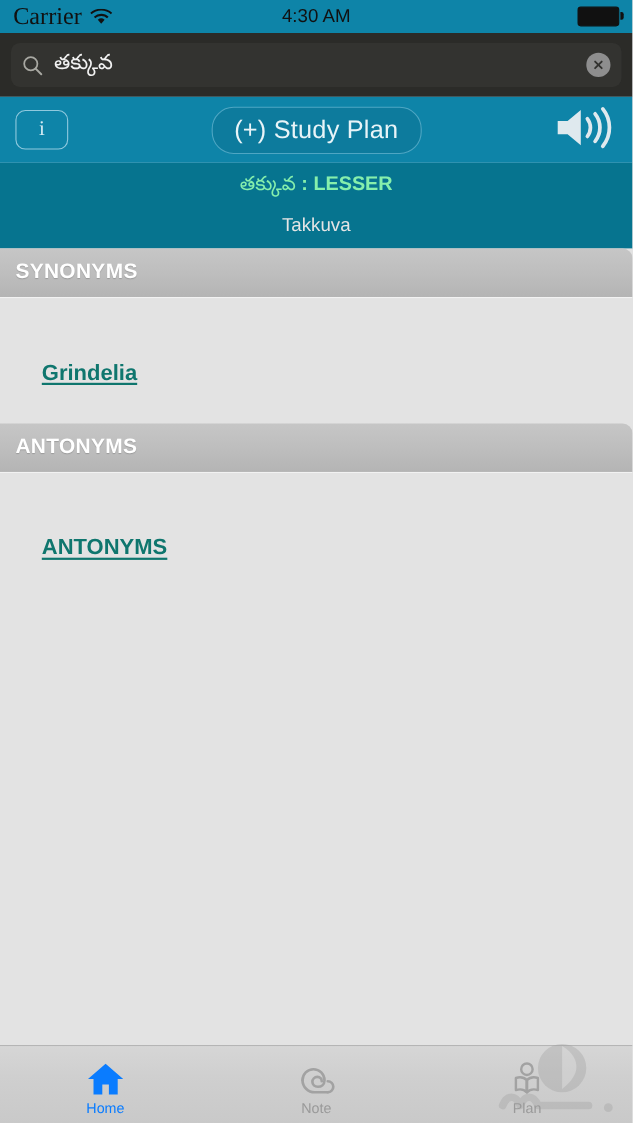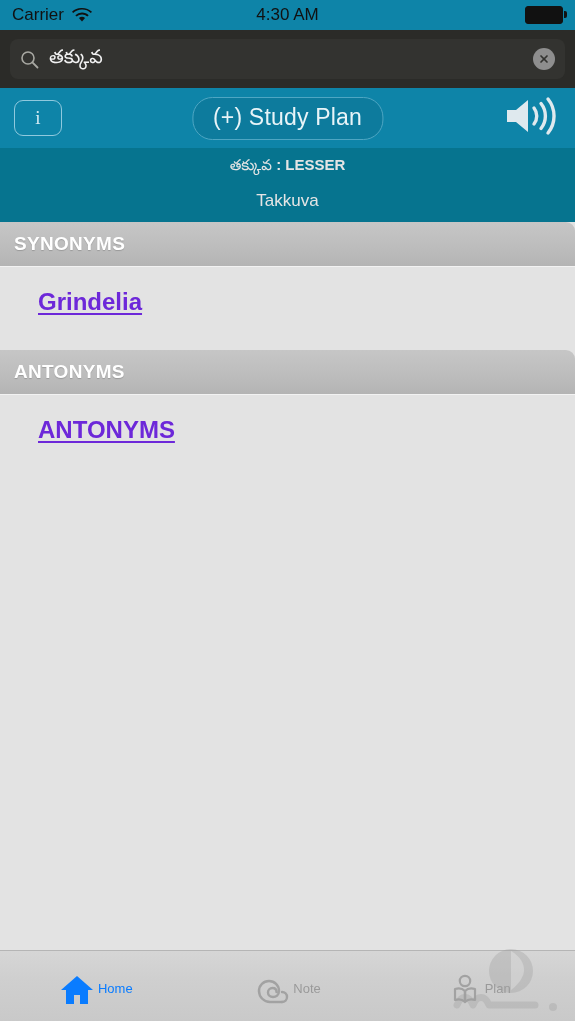--- a/index.html
+++ b/index.html
@@ -24,23 +24,23 @@
     padding: 0 12px;
     box-sizing: border-box;
     position: relative;
   }
   .status-left {
     display: flex;
     align-items: center;
     gap: 8px;
   }
   .status-carrier {
-    font-size: 17px;
+    font-size: 22px;
     color: #111;
-    font-family: Liberation Sans, sans-serif;
+    font-family: Liberation Serif, serif;
   }
   .wifi-icon { display: block; }
   .status-time {
     position: absolute;
     left: 0; right: 0;
     text-align: center;
     font-size: 17px;
     color: #111;
     font-weight: normal;
     pointer-events: none;
@@ -152,22 +152,22 @@
     align-items: center;
   }
 
   
   .word-band {
     background: #06748f;
     padding: 8px 0 10px;
     text-align: center;
   }
   .word-line {
-    font-size: 15px;
-    color: #e5e5e5;
+    font-size: 18px;
+    color: #86efac;
     font-weight: bold;
     line-height: 1.25;
   }
   .word-native { font-weight: normal; }
   .word-translit {
     color: #e5e5e5;
     font-size: 17px;
     line-height: 1.3;
     margin-top: 15px;
   }
@@ -199,42 +199,44 @@
     content: "";
     position: absolute;
     left: 0; right: 0; bottom: -1px;
     height: 1px;
     background: rgba(255,255,255,.55);
   }
   .section-body {
     padding: 22px 0 34px 38px;
   }
   .term-link {
-    color: #6d28d9;
-    font-size: 24px;
+    color: #0f766e;
+    font-size: 20px;
     font-weight: bold;
     text-decoration: underline;
     text-underline-offset: 3px;
     display: inline-block;
     font-family: "Liberation Sans", sans-serif;
+    margin-top: 36px;
   }
 
   
   .tabbar {
     position: absolute;
     left: 0; right: 0; bottom: 0;
     height: 71px;
     background: linear-gradient(to bottom, #d6d6d6 0%, #cfcfcf 40%, #c9c9c9 100%);
     border-top: 1px solid #b5b5b5;
     display: flex;
     box-sizing: border-box;
   }
   .tab {
     flex: 1;
     display: flex;
+    flex-direction: column;
     align-items: center;
     justify-content: center;
     gap: 3px;
     padding-top: 5px;
   }
   .tab-label {
     font-size: 13px;
     color: #9a9a9a;
     font-family: "Liberation Sans", sans-serif;
   }

